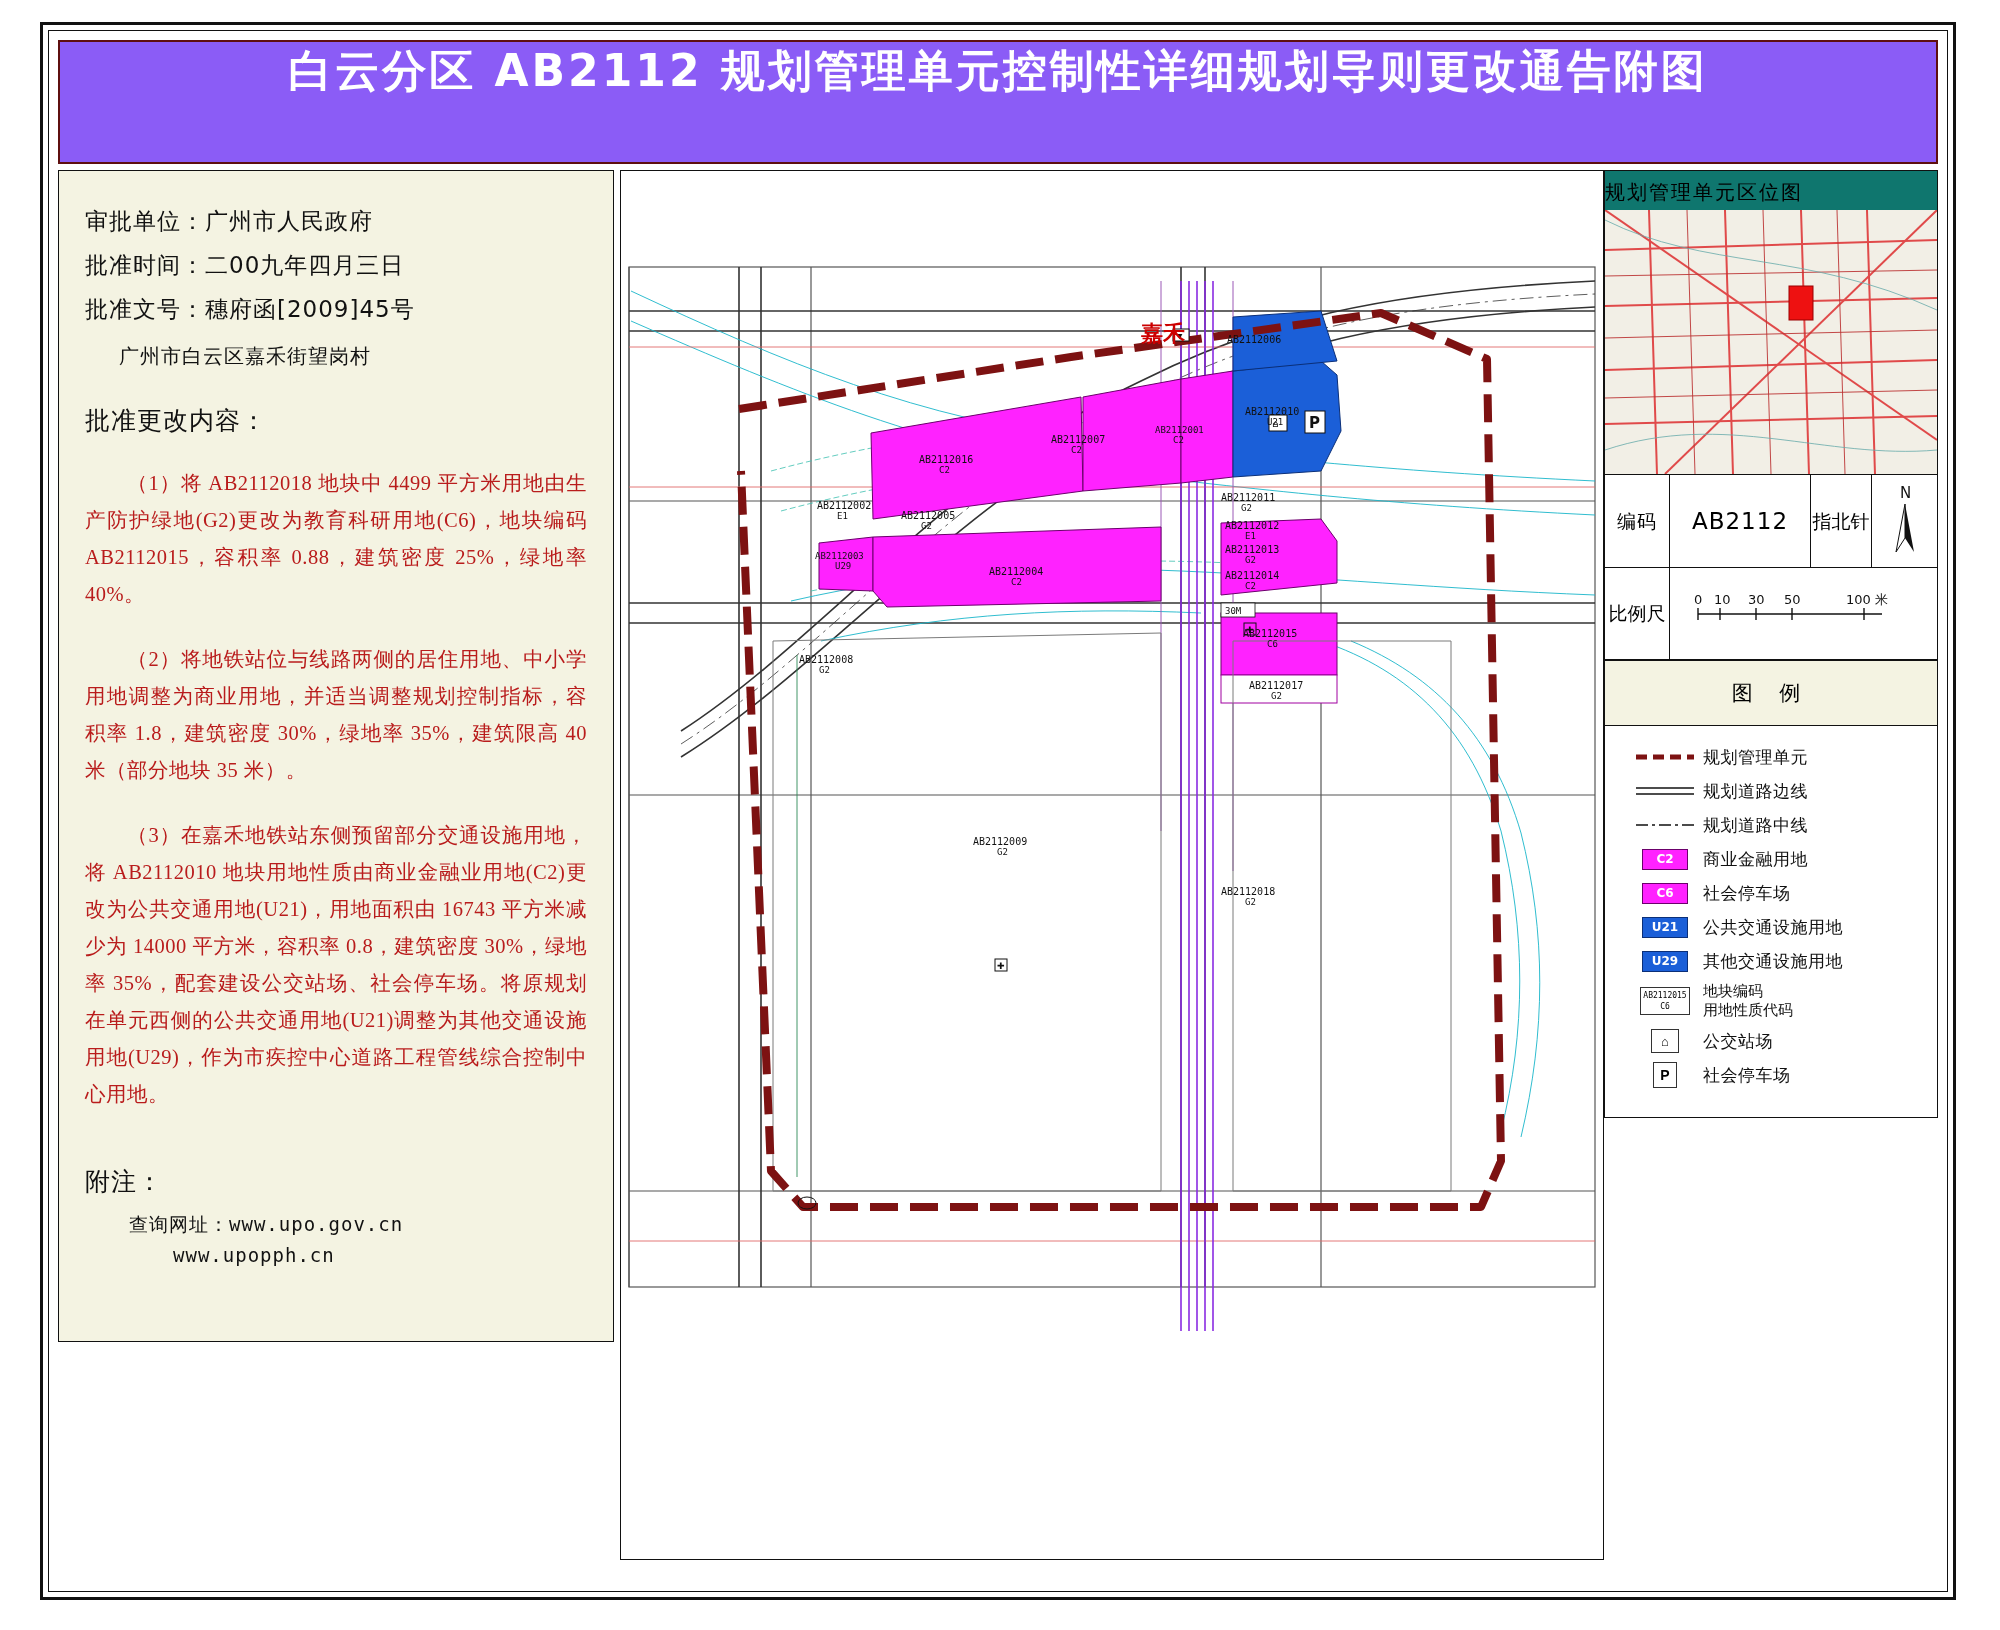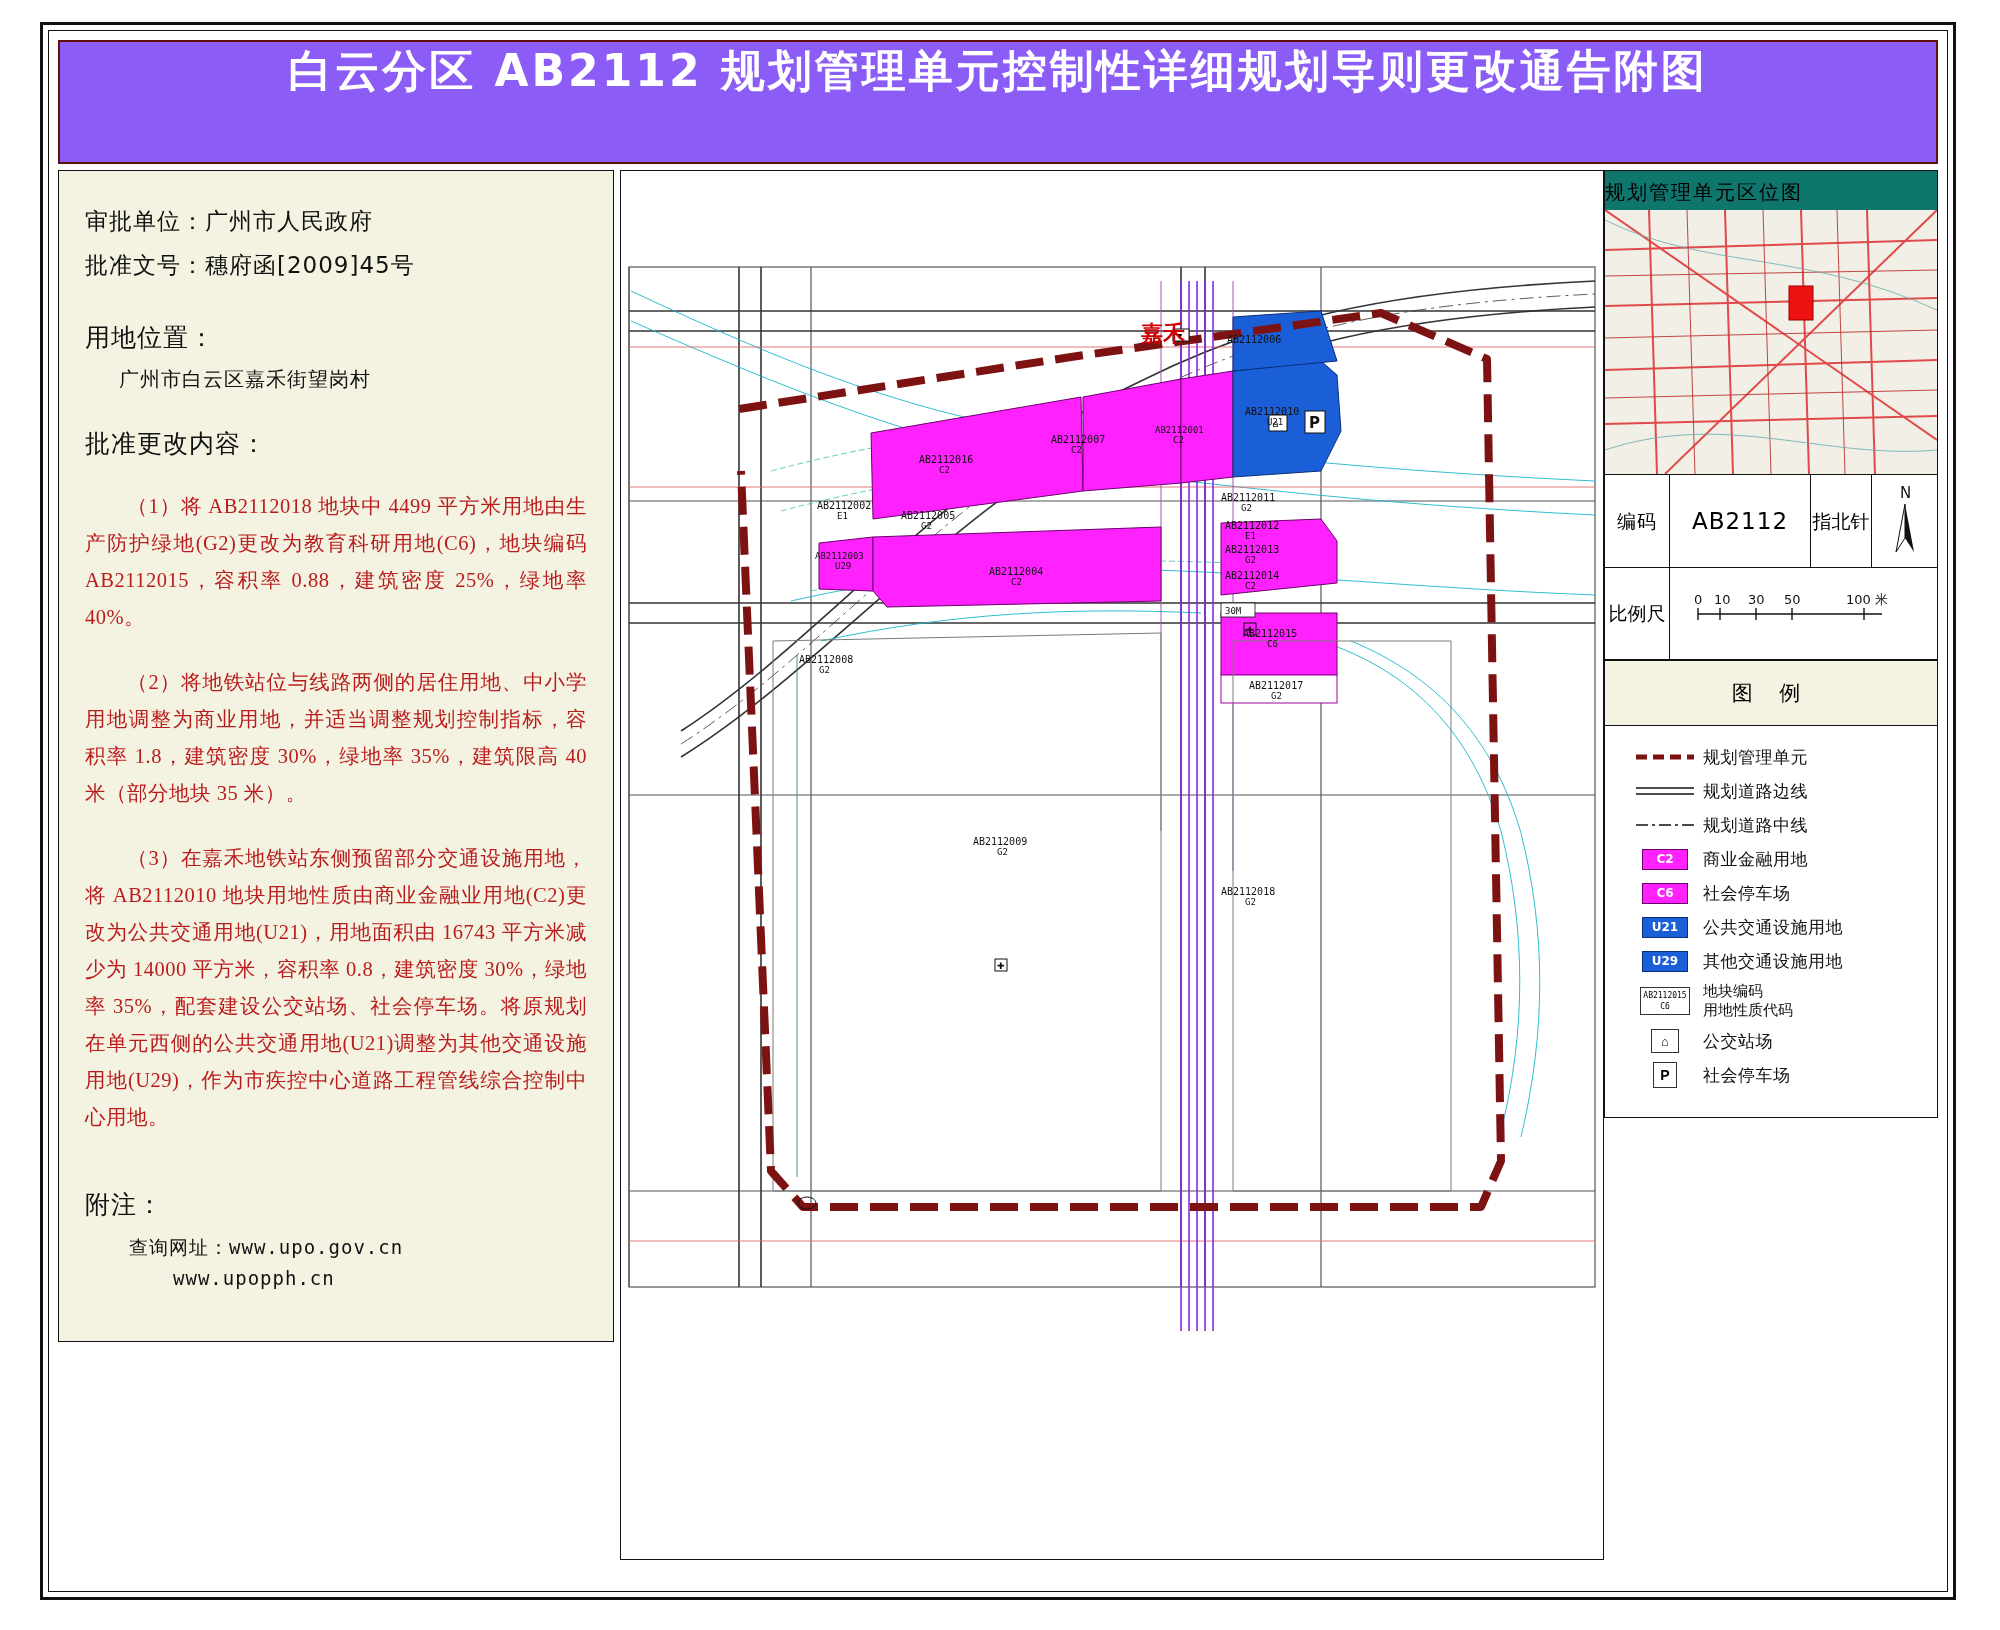--- a/index.html
+++ b/index.html
@@ -280,23 +280,23 @@
 <div class="page">
   <div class="outer-frame"></div>
   <div class="inner-frame"></div>
 
   <div class="title-bar">
     <div class="title-text">白云分区 AB2112 规划管理单元控制性详细规划导则更改通告附图</div>
   </div>
 
   <div class="left-panel">
     <div class="lp-line">审批单位：广州市人民政府</div>
+    <div class="lp-line">批准时间：二00九年四月三日</div>
     <div class="lp-line">批准文号：穗府函[2009]45号</div>
 
-    <div class="lp-heading">用地位置：</div>
     <div class="lp-sub">广州市白云区嘉禾街望岗村</div>
 
     <div class="lp-heading">批准更改内容：</div>
     <div class="lp-para">（1）将 AB2112018 地块中 4499 平方米用地由生产防护绿地(G2)更改为教育科研用地(C6)，地块编码 AB2112015，容积率 0.88，建筑密度 25%，绿地率 40%。</div>
     <div class="lp-para">（2）将地铁站位与线路两侧的居住用地、中小学用地调整为商业用地，并适当调整规划控制指标，容积率 1.8，建筑密度 30%，绿地率 35%，建筑限高 40 米（部分地块 35 米）。</div>
     <div class="lp-para">（3）在嘉禾地铁站东侧预留部分交通设施用地，将 AB2112010 地块用地性质由商业金融业用地(C2)更改为公共交通用地(U21)，用地面积由 16743 平方米减少为 14000 平方米，容积率 0.8，建筑密度 30%，绿地率 35%，配套建设公交站场、社会停车场。将原规划在单元西侧的公共交通用地(U21)调整为其他交通设施用地(U29)，作为市疾控中心道路工程管线综合控制中心用地。</div>
 
     <div class="lp-note-head">附注：</div>
     <div class="lp-url">查询网址：www.upo.gov.cn</div>
     <div class="lp-url2">www.upopph.cn</div>

